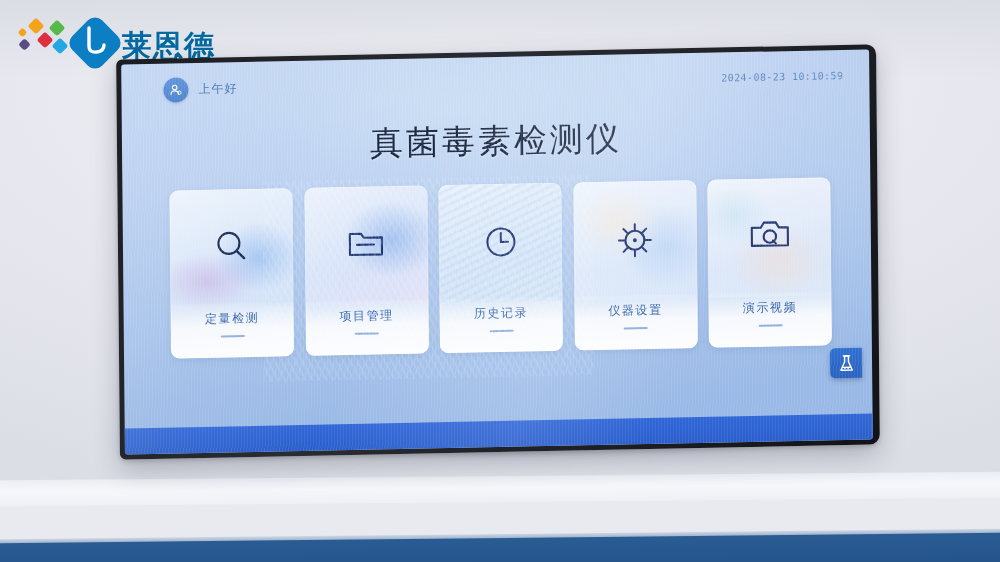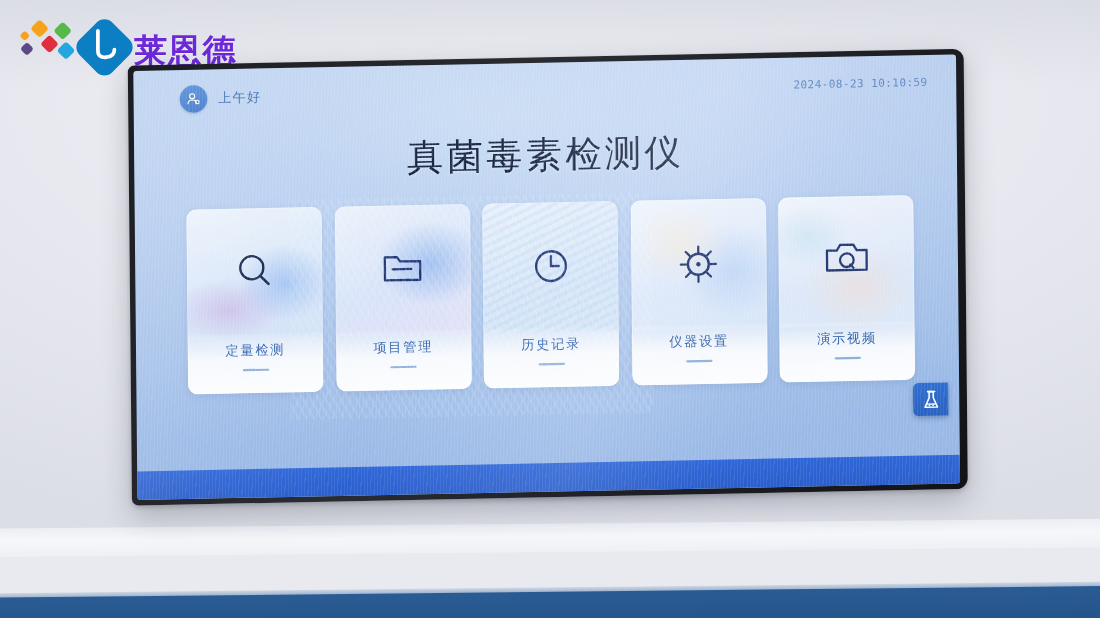--- a/index.html
+++ b/index.html
@@ -50,21 +50,21 @@
   .dot{position:absolute;width:12px;height:12px;border-radius:3px;transform:rotate(45deg);}
   .dot.orange{background:#f6a21d;left:16px;top:8px;}
   .dot.red{background:#e02f3c;left:25px;top:22px;}
   .dot.green{background:#57b947;left:37px;top:10px;}
   .dot.cyan{background:#22a7e0;left:40px;top:28px;}
   .dot.purple{background:#5b4a86;width:9px;height:9px;left:6px;top:28px;}
   .dot.tiny{background:#f6a21d;width:7px;height:7px;left:5px;top:17px;}
   .brand-text{
     position:absolute;left:108px;top:14px;
     font-size:30px;font-weight:bold;letter-spacing:1px;
-    color:#6d28d9;
+    color:#0369a1;
     font-family:"DejaVu Sans","Liberation Sans",sans-serif;
     text-shadow:0 1px 0 rgba(255,255,255,.5);
   }
   .brand-underline{
     position:absolute;left:110px;top:52px;width:98px;height:4px;background:#1169b4;opacity:.9;
   }
 
   
   #monitor{
     position:absolute;left:118px;top:52px;width:760px;height:400px;

